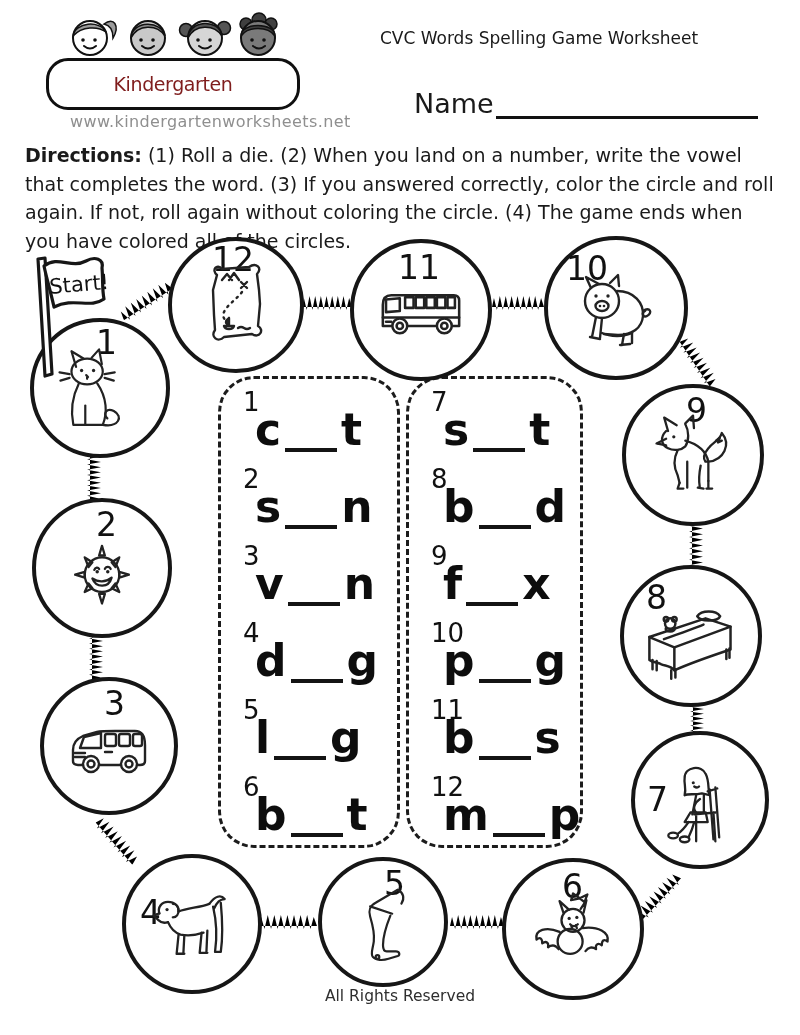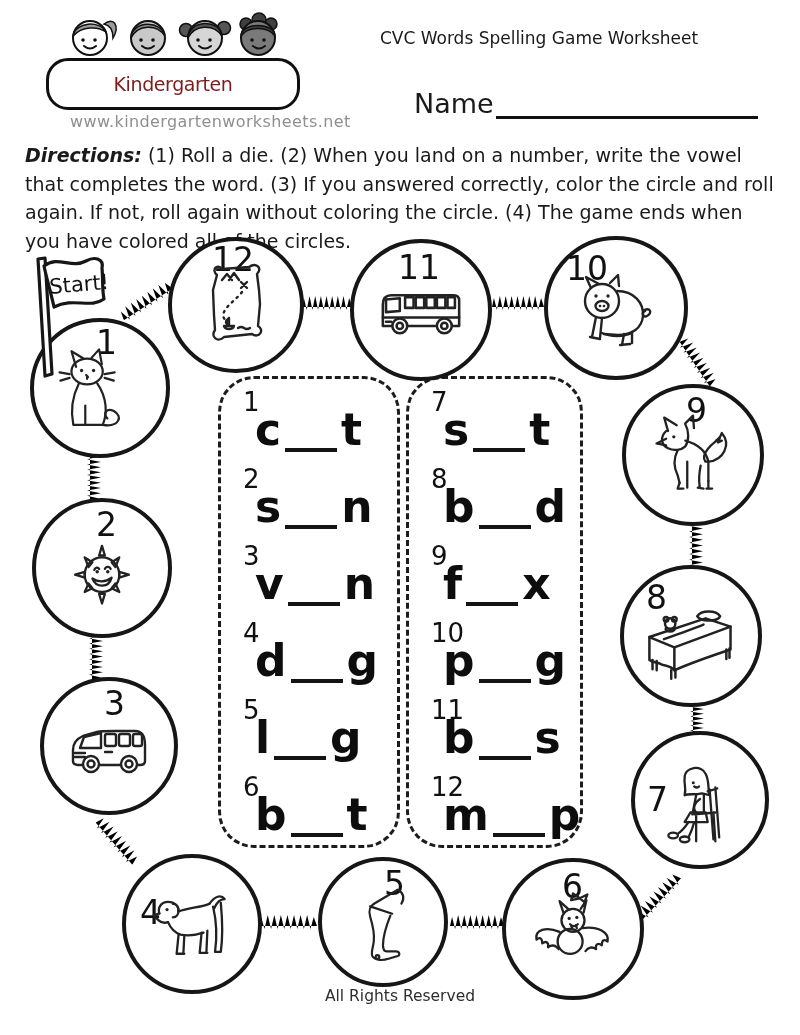--- a/index.html
+++ b/index.html
@@ -22,21 +22,21 @@
   }
   #logo-box .lt { color:#7f1d1d; font-weight:500; }
   #logo-box .bd { color:#0f0f0f; font-weight:700; }
   #website { position:absolute; left:54px; top:112px; font-size:16px; color:#8f8f8f; letter-spacing:0.4px;margin-left:16px; }
   
   #title { position:absolute; left:296px; top:28px; width:486px; text-align:center; font-size:17px; font-weight:400; }
   #name-row { position:absolute; left:382px; top:86px; display:flex; align-items:flex-end; font-size:27px; font-weight:500;margin-left:32px; }
   #name-row .name-line { width:262px; height:30px; border-bottom:3px solid #111; margin-left:2px; }
   
   #directions { position:absolute; left:25px; top:141px; width:756px; font-size:19px; line-height:1.5; }
-  #directions .dlabel { font-weight:700;font-style:italic; }
+  #directions .dlabel { font-weight:700; }
   
   .circle { position:absolute; box-sizing:border-box; background:#fff; border:4px solid #161616; border-radius:50%; z-index:2; }
   .circle .num { position:absolute; font-size:33px; line-height:1; font-weight:400; color:#111; }
   .art { position:absolute; left:50%; top:50%; transform:translate(-50%,-45%); }
   .art path, .art circle, .art ellipse, .art rect, .art polyline {
     stroke:#222; stroke-width:2.4; fill:none; stroke-linecap:round; stroke-linejoin:round;
   }
   .art .dot { fill:#222; stroke:none; }
   .art .wfill { fill:#fff; }
   .spring { position:absolute; height:22px; z-index:1; transform-origin:center; }

